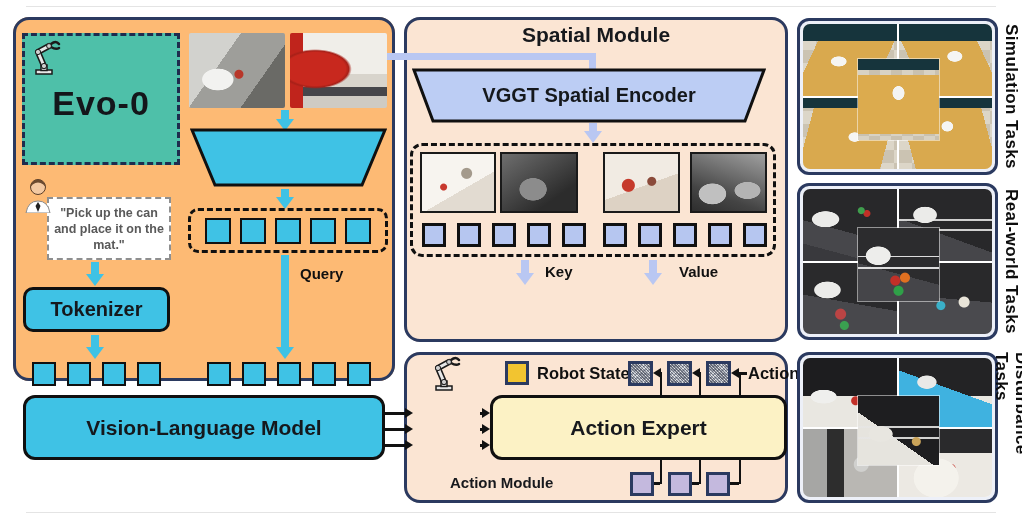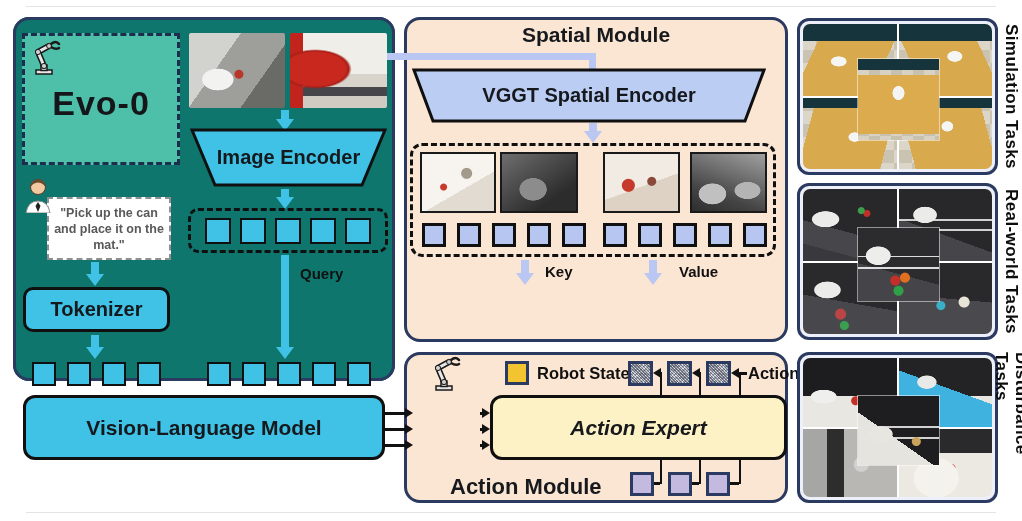--- a/index.html
+++ b/index.html
@@ -6,28 +6,28 @@
   html,body { background:#fff; }
   body { font-family:"Liberation Sans", sans-serif; color:#17191d; }
 
   .stage { position:relative; width:1022px; height:521px; background:#fff; overflow:hidden; }
   .abs { position:absolute; }
   .edge { position:absolute; left:26px; right:26px; height:1px; background:#e4e4e4; }
   .edge.top { top:6px; } .edge.bottom { top:512px; }
 
   
   .panel { position:absolute; border-radius:16px; outline:3px solid #2b3a60; outline-offset:-3px; }
-  .vl      { left:13px;  top:17px;  width:382px; height:364px; background:#0f766e; }
+  .vl      { left:13px;  top:17px;  width:382px; height:364px; background:#fdba74; }
   .spatial { left:404px; top:17px;  width:384px; height:325px; background:#fbe5d3; }
   .action  { left:404px; top:352px; width:384px; height:151px; background:#fbe5d3; }
 
   .ptitle { position:absolute; left:0; right:0; text-align:center; font-weight:bold; color:#17191d; }
   .vl-title { top:456px; font-size:23px; }
   .sp-title { top:6px;  font-size:21px; }
-  .am-title { position:absolute; left:46px; top:122px; font-size:22px; font-weight:bold; }
+  .am-title { position:absolute; left:46px; top:122px; font-size:15px; font-weight:bold; }
 
   
   .cybox { position:absolute; background:#3fc2e5; border:3px solid #101010; border-radius:10px;
            display:flex; align-items:center; justify-content:center; font-weight:bold; color:#15181c; }
   .tokenizer { left:10px; top:270px; width:147px; height:45px; font-size:20px; }
   .vlm       { left:10px; top:378px; width:362px; height:65px; font-size:21px; border-radius:12px; }
 
   .evo { position:absolute; left:9px; top:16px; width:158px; height:132px; background:#4ec0a9;
          border:3px dashed #1e2c4e; display:flex; align-items:center; justify-content:center; }
   .evo-label { font-size:34px; font-weight:bold; letter-spacing:1px; color:#14161a; margin-top:8px; }
@@ -125,21 +125,21 @@
          background-image: repeating-linear-gradient(45deg, rgba(30,34,50,.5) 0 1px, rgba(0,0,0,0) 1px 2px),
                            repeating-linear-gradient(135deg, rgba(255,255,255,.6) 0 1px, rgba(0,0,0,0) 1px 3px),
                            repeating-linear-gradient(0deg, #9aa0ac 0 2px, #b8bdc6 2px 4px); }
   .pstrip { position:absolute; left:226px; top:120px; display:flex; gap:14px; }
   .psq { width:24px; height:24px; background:#c4b9de; border:3px solid #2b3a60; }
   .ca { position:absolute; left:9px; top:43px; width:68px; height:64px; background:#9edcc7;
         border:3px solid #101010; border-radius:10px; display:flex; align-items:center; justify-content:center;
         text-align:center; font-size:14.5px; font-weight:bold; line-height:1.12; padding:2px 5px; overflow-wrap:anywhere; }
   .ae { position:absolute; left:86px; top:43px; width:297px; height:65px; background:#fcf2c5;
         border:3px solid #101010; border-radius:12px; display:flex; align-items:center; justify-content:center;
-        font-size:21px; font-weight:bold;font-style:italic; }
+        font-size:21px; font-weight:bold; }
 
   
   .tpanel { position:absolute; left:797px; width:201px; background:#edf0f8; border-radius:12px;
             outline:3px solid #2b3a60; outline-offset:-3px; padding:6px; }
   .tp1 { top:18px;  height:157px; } .tp2 { top:183px; height:157px; } .tp3 { top:352px; height:151px; }
   .tlabel { position:absolute; left:1000px; width:22px; display:flex; align-items:center; justify-content:center;
             writing-mode:vertical-rl; font-weight:bold; font-size:17px; color:#0d0d0d; letter-spacing:.4px; }
   .tl1 { top:18px;  height:157px; } .tl2 { top:183px; height:157px; } .tl3 { top:352px; height:151px; }
 
   .collage { position:relative; width:100%; height:100%; border-radius:7px; overflow:hidden;
@@ -237,21 +237,20 @@
     <div class="photo ph1"></div>
     <div class="photo ph2"></div>
 
     <div class="sv" style="left:268px;top:93px;height:10px"></div>
     <div class="hd" style="left:263px;top:102px"></div>
 
     <div class="trap trap-ie">
       <svg viewBox="0 0 197 59" preserveAspectRatio="none">
         <polygon points="2,2 195,2 172,57 25,57" fill="#3fc2e5" stroke="#101010" stroke-width="3"></polygon>
       </svg>
-      <span>Image Encoder</span>
     </div>
 
     <div class="sv" style="left:268px;top:172px;height:9px"></div>
     <div class="hd" style="left:263px;top:180px"></div>
 
     <div class="tok-dash vl-tok-dash">
       <div class="tok-strip">
         <span class="tok"></span>
       <span class="tok"></span>
           <span class="tok"></span>

